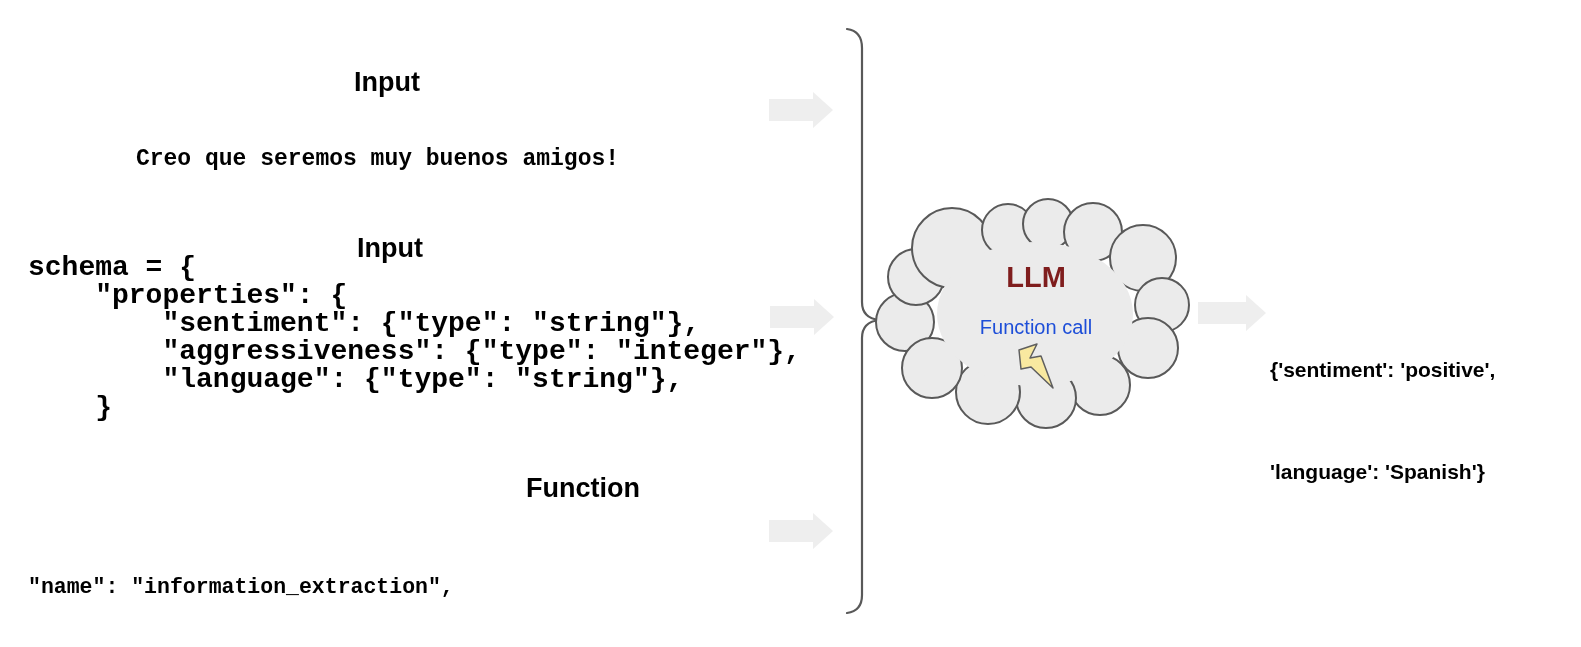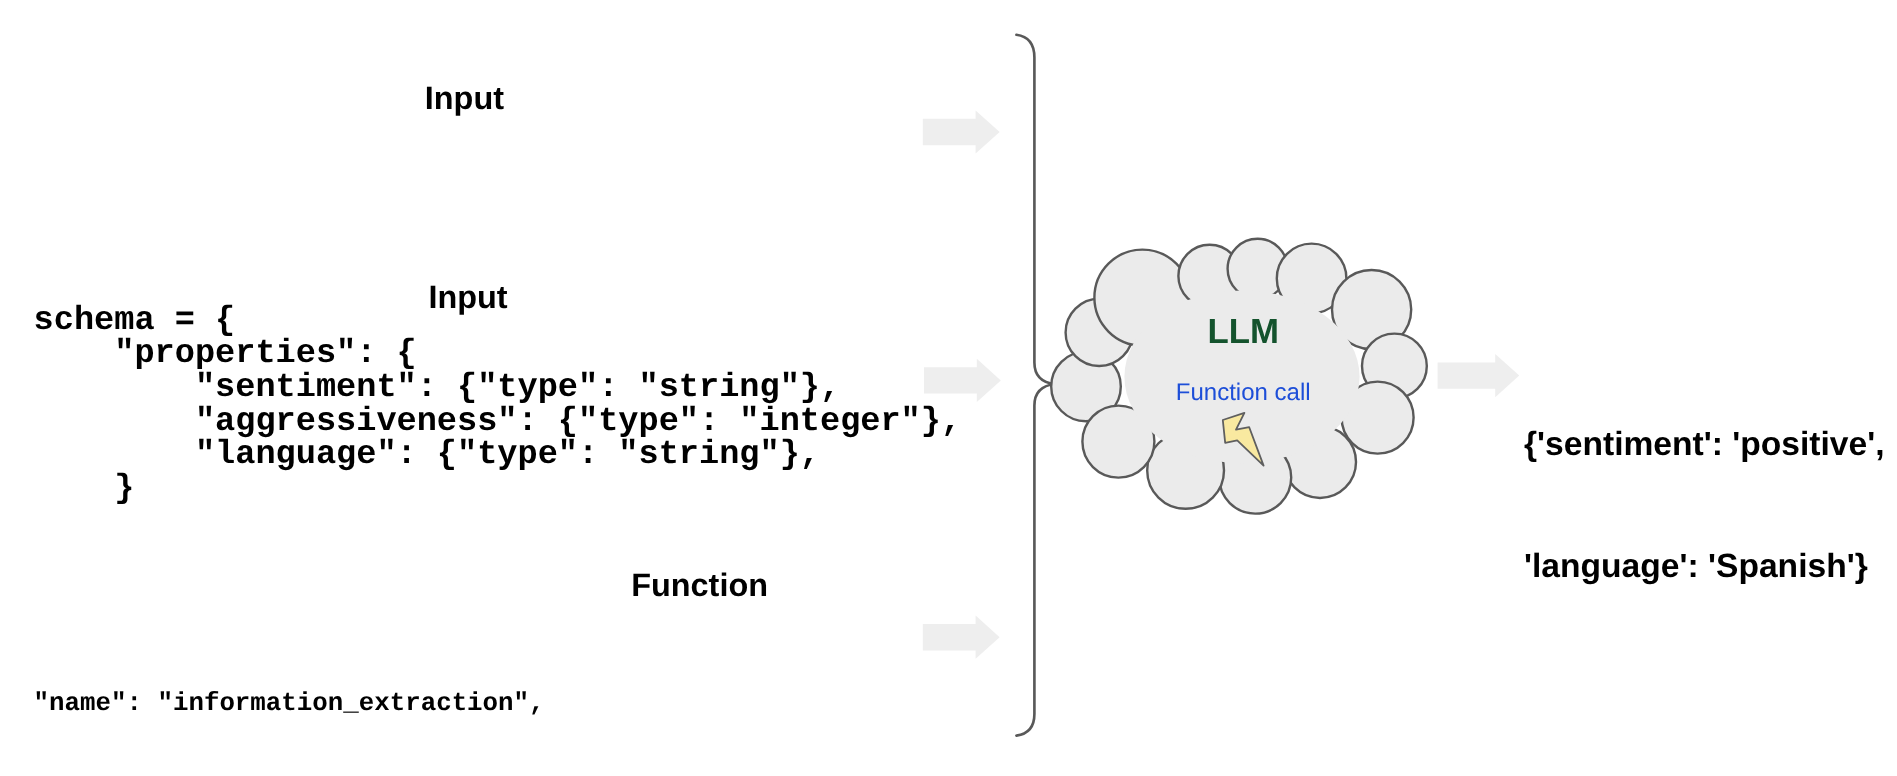--- a/index.html
+++ b/index.html
@@ -16,24 +16,24 @@
   .mono{
     font-family:"Liberation Mono","DejaVu Sans Mono", monospace;
     font-weight:bold;color:#000;white-space:pre;
   }
   #input-lines{left:30px;top:87px;width:695px;text-align:center;
     font-size:23px;line-height:29px;}
   #schema-code{left:28px;top:254px;font-size:28px;line-height:28px;}
   #function-lines{left:28px;top:494px;font-size:21.5px;line-height:37.5px;}
   #gfx{left:0;top:0;}
   #llm-title{left:936px;top:261px;width:200px;text-align:center;
-    font-size:29px;font-weight:bold;color:#14532d;}
+    font-size:29px;font-weight:bold;color:#7f1d1d;}
   #llm-subtitle{left:936px;top:316px;width:200px;text-align:center;
     font-size:20px;color:#1d4ed8;}
-  #output-text{left:1270px;top:285px;font-size:28px;font-weight:bold;
+  #output-text{left:1270px;top:285px;font-size:21px;font-weight:bold;
     line-height:34px;color:#000;white-space:pre;}
 </style>
 </head>
 <body>
 
 <svg id="gfx" class="abs" width="1581" height="647" viewBox="0 0 1581 647">
 
   <path d="M 847 29 Q 862 31 862 48 L 862 302 Q 862 318 879 320 Q 862 322 862 338 L 862 595 Q 862 611 847 613" fill="none" stroke-width="2.2" stroke-linecap="round" style="stroke: rgb(89, 89, 89);"></path>
 
   <g style="fill: rgb(238, 238, 238);">
@@ -58,20 +58,21 @@
     <circle cx="988" cy="392" r="32"></circle>
     <circle cx="932" cy="368" r="30"></circle>
   </g>
   <ellipse cx="1035" cy="314" rx="98" ry="72" stroke="none" style="fill: rgb(235, 235, 235);"></ellipse>
 
   <polygon points="1019,350 1037,344 1030,358 1041,356 1053,388 1031,367 1021,369" stroke-width="1.5" stroke-linejoin="round" style="fill: rgb(249, 233, 160); stroke: rgb(95, 95, 95);"></polygon>
 </svg>
 
 <div class="abs title" style="left:137px;top:50px;width:500px;">Input</div>
 <div id="input-lines" class="abs mono">
+  <div>Creo que seremos muy buenos amigos!</div>
 </div>
 
 <div class="abs title" style="left:140px;top:216px;width:500px;">Input</div>
 <div id="schema-code" class="abs mono">schema = {
     "properties": {
         "sentiment": {"type": "string"},
         "aggressiveness": {"type": "integer"},
         "language": {"type": "string"},
     }</div>
 

